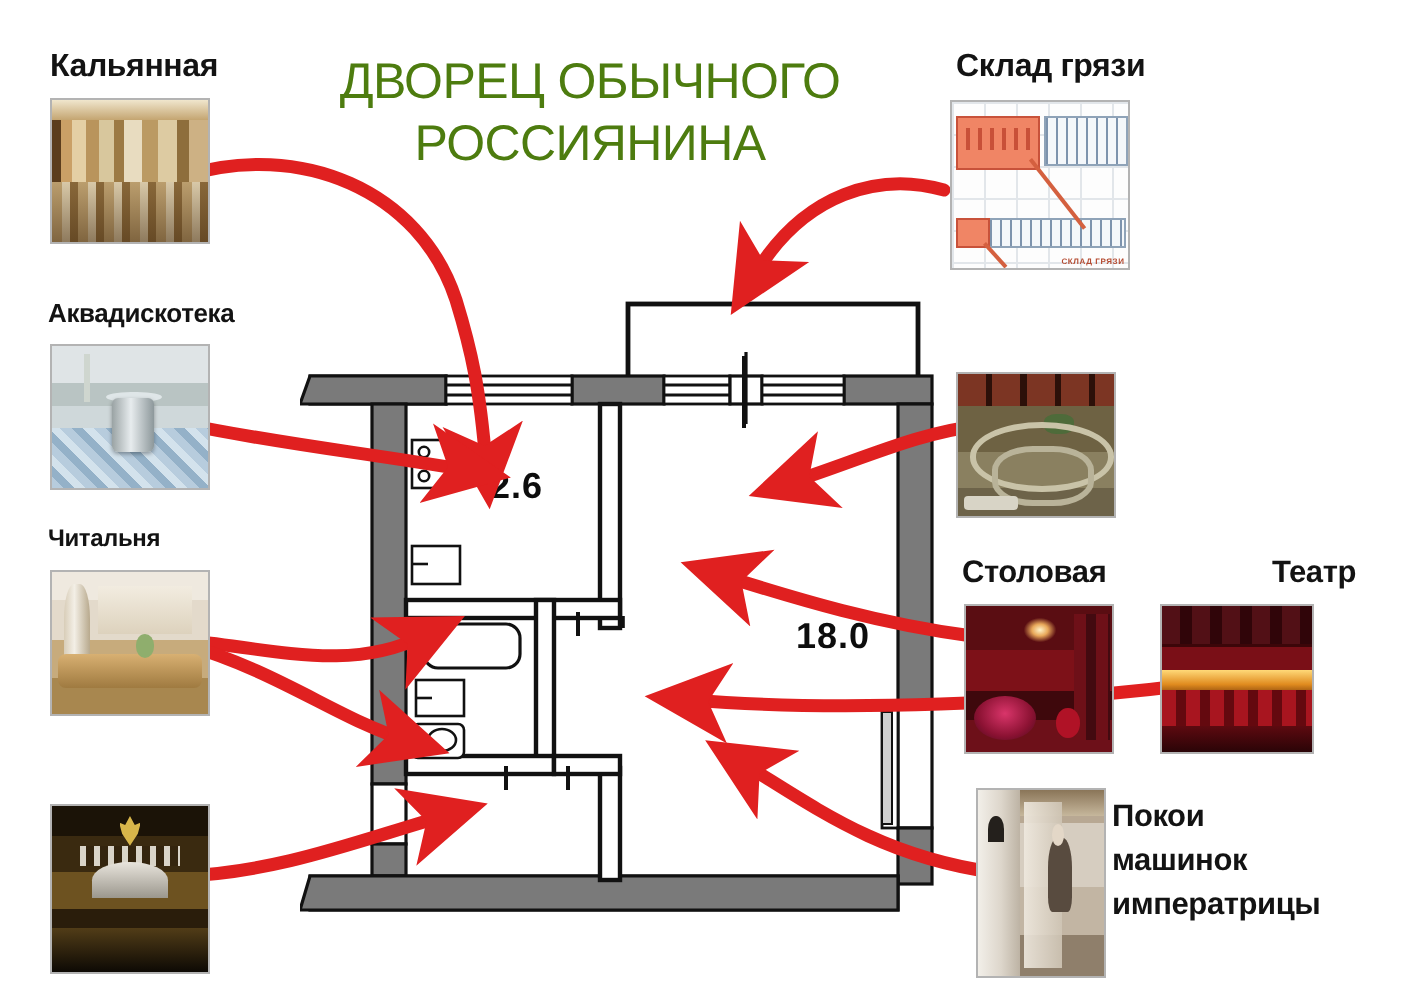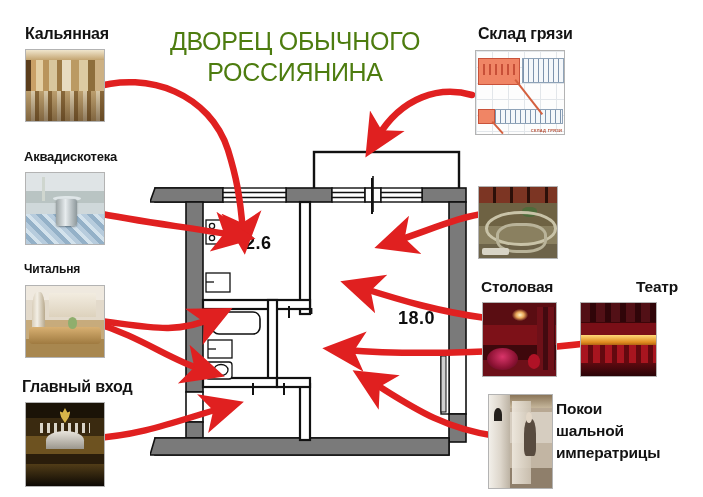--- a/index.html
+++ b/index.html
@@ -316,21 +316,20 @@
   <div class="lbl" style="left:24px;top:261px;font-size:12px;">Читальня</div>
   <div class="thumb ph-read" style="left:25px;top:285px;width:80px;height:73px;">
     <div class="inner">
         <div class="f2"></div>
         <div class="f1"></div>
         <div class="f3"></div>
         <div class="f4"></div>
       </div>
   </div>
 
-  <div class="lbl" style="left:22px;top:378px;font-size:16px;">Главный вход</div>
   <div class="thumb ph-entry" style="left:25px;top:402px;width:80px;height:85px;">
     <div class="inner">
         <div class="f3"></div>
         <div class="f2"></div>
         <div class="f1"></div>
         <div class="f4"></div>
       </div>
   </div>
 
   <div class="lbl" style="left:478px;top:25px;font-size:16px;">Склад грязи</div>
@@ -383,16 +382,16 @@
     <div class="inner">
         <div class="f6"></div>
         <div class="f1"></div>
         <div class="f2"></div>
         <div class="f3"></div>
         <div class="f4"></div>
         <div class="f5"></div>
       </div>
   </div>
   <div class="lbl" style="left:556px;top:398px;font-size:15.5px;line-height:22px;">Покои
-шальной
+машинок
 императрицы</div>
 
 </div>
 
 </body></html>

